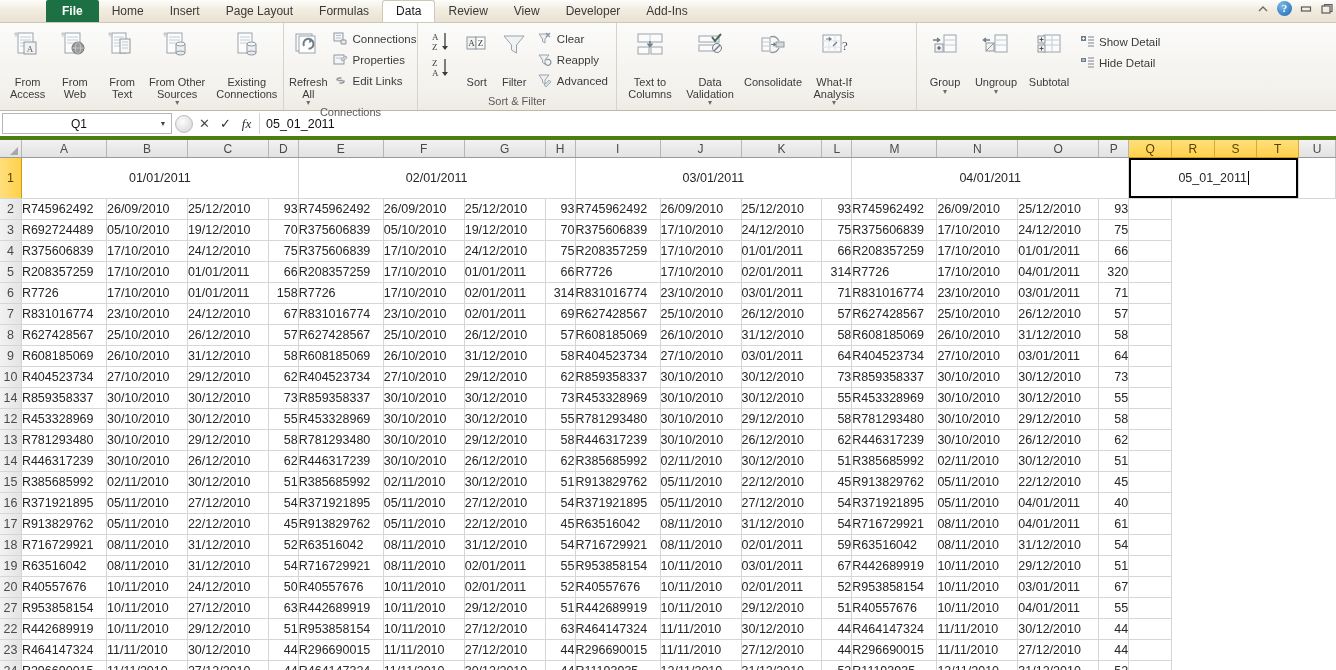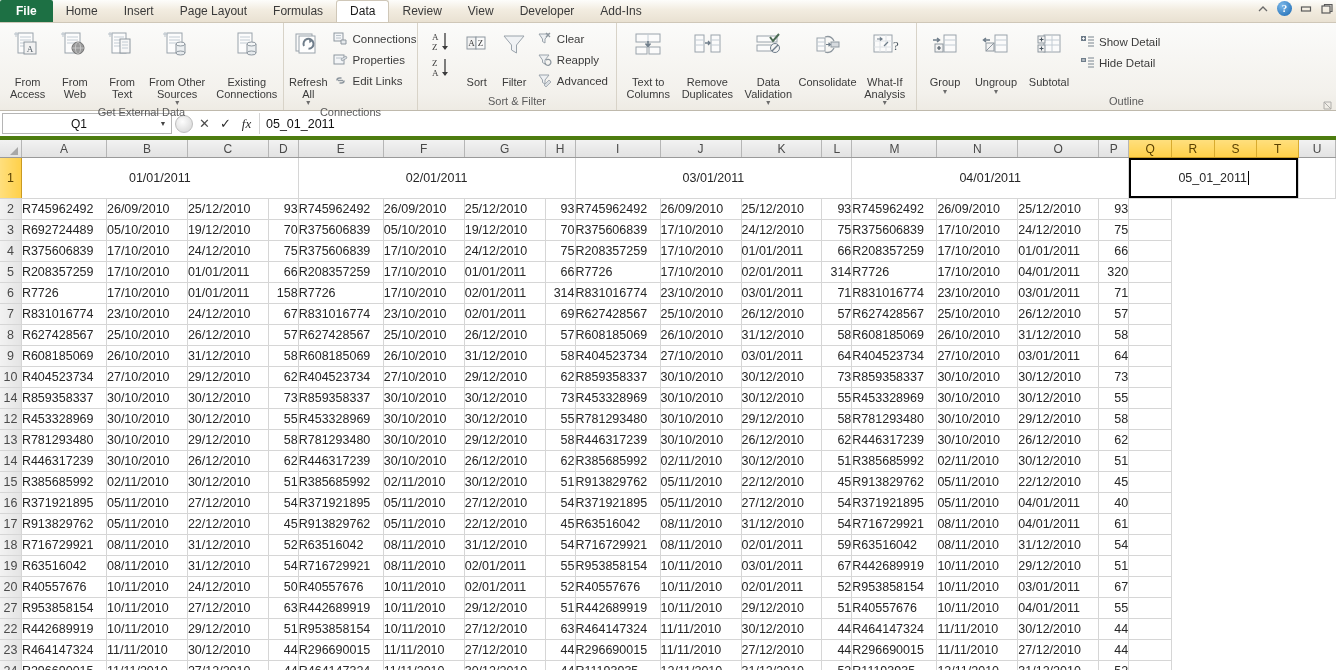--- a/index.html
+++ b/index.html
@@ -8,21 +8,21 @@
     font-family:"Liberation Sans",sans-serif;
     font-size:12px;color:#262626;
     background:#fff;
     -webkit-font-smoothing:antialiased;
   }
   
   .titlebar{
     position:relative;height:22px;
     background:linear-gradient(180deg,#fdfdfb 0%,#f2ece0 45%,#e9e1d2 100%);
     border-bottom:1px solid #cfc7b8;
-    display:flex;align-items:flex-end;
+    display:flex;align-items:flex-end;padding-left:46px;
   }
   .tabs{display:flex;align-items:flex-end;height:22px;}
   .tab{
     height:21px;line-height:21px;padding:0 13px;
     font-size:12px;color:#3a3a3a;white-space:nowrap;cursor:default;
   }
   .tab.file{
     background:#1d7044;color:#fff;font-weight:bold;
     padding:0 16px;height:22px;line-height:22px;
     border-top-left-radius:2px;border-top-right-radius:2px;
@@ -306,21 +306,20 @@
               </g>
             <path d="M15 14 h9 v9 h-9 z" fill="#eceff1" stroke="#8e979f"></path>
             <ellipse cx="19.5" cy="14" rx="4.5" ry="2" fill="#f4f6f7" stroke="#8e979f"></ellipse>
             <ellipse cx="19.5" cy="23" rx="4.5" ry="2" fill="#e6eaed" stroke="#8e979f"></ellipse>
           </svg>
         </span>
         <span class="lbl">Existing
 Connections</span>
       </div>
     </div>
-    <div class="rg-title">Get External Data</div>
   </div>
 
   <div class="rgroup" style="width:133px;">
     <div class="rg-body">
       <div class="bigbtn" style="width:46px;">
         <span class="ic">
           <svg width="30" height="30" viewBox="0 0 30 30">
             <rect x="3" y="4" width="16" height="17" fill="#fafafa" stroke="#9aa3ab"></rect>
             <rect x="6" y="6" width="16" height="17" fill="#fefefe" stroke="#9aa3ab"></rect>
             <path d="M11 16 a5 5 0 1 1 4.5 2.8" fill="none" stroke="#6f7d8a" stroke-width="2"></path>
@@ -452,39 +451,20 @@
             <rect x="3" y="4" width="24" height="8" fill="#fbfbfb" stroke="#9aa3ab"></rect>
             <line x1="15" y1="4" x2="15" y2="12" stroke="#c3ccd4"></line>
             <rect x="3" y="17" width="11" height="7" fill="#fbfbfb" stroke="#9aa3ab"></rect>
             <rect x="16" y="17" width="11" height="7" fill="#fbfbfb" stroke="#9aa3ab"></rect>
             <path d="M15 11 v4 M12.5 13.5 l2.5 3 l2.5 -3" fill="none" stroke="#6f7d8a" stroke-width="1.6"></path>
           </svg>
         </span>
         <span class="lbl">Text to
 Columns</span>
       </div>
-      <div class="bigbtn" style="width:66px;">
-        <span class="ic">
-          <svg width="30" height="30" viewBox="0 0 30 30">
-            <rect x="3" y="5" width="9" height="17" fill="#fbfbfb" stroke="#9aa3ab"></rect>
-            <g stroke="#c3ccd4">
-                <line x1="3" y1="10" x2="12" y2="10"></line>
-                <line x1="3" y1="15" x2="12" y2="15"></line>
-              </g>
-            <rect x="19" y="5" width="9" height="17" fill="#fbfbfb" stroke="#9aa3ab"></rect>
-            <g stroke="#c3ccd4">
-                <line x1="19" y1="10" x2="28" y2="10"></line>
-                <line x1="19" y1="15" x2="28" y2="15"></line>
-              </g>
-            <path d="M13 13 h5 M16 11 l2 2 l-2 2" fill="none" stroke="#6f7d8a" stroke-width="1.3"></path>
-          </svg>
-        </span>
-        <span class="lbl">Remove
-Duplicates</span>
-      </div>
       <div class="bigbtn" style="width:60px;">
         <span class="ic">
           <svg width="30" height="30" viewBox="0 0 30 30">
             <rect x="4" y="6" width="20" height="6" fill="#fbfbfb" stroke="#9aa3ab"></rect>
             <rect x="4" y="15" width="20" height="6" fill="#fbfbfb" stroke="#9aa3ab"></rect>
             <path d="M17 7 l3 4 l6 -7" fill="none" stroke="#4b6b53" stroke-width="2"></path>
             <circle cx="22" cy="18" r="4.5" fill="#f4f4f4" stroke="#6f7d8a"></circle>
             <line x1="19" y1="21" x2="25" y2="15" stroke="#6f7d8a" stroke-width="1.5"></line>
           </svg>
         </span>
@@ -606,30 +586,20 @@
                   <line x1="8" y1="3" x2="14" y2="3"></line>
                   <line x1="8" y1="6" x2="14" y2="6"></line>
                   <line x1="8" y1="9" x2="14" y2="9"></line>
                   <line x1="8" y1="12" x2="14" y2="12"></line>
                 </g>
               </svg>
           </span>
           <span>Hide Detail</span>
         </div>
       </div>
-    </div>
-    <div class="rg-title">
-      <span>Outline</span>
-      <span class="dlg">
-        <svg width="9" height="9" viewBox="0 0 9 9">
-            <path d="M1 1 h7 v7 z" fill="none" stroke="#7a7a7a"></path>
-            <line x1="1" y1="8" x2="8" y2="8" stroke="#7a7a7a"></line>
-            <line x1="1" y1="1" x2="1" y2="8" stroke="#7a7a7a"></line>
-          </svg>
-      </span>
     </div>
   </div>
 </div>
 
 <div class="fbar">
   <div class="namebox">
     <span class="nbtext">Q1</span>
     <span class="nbarrow">▼</span>
   </div>
   <div class="fbbtns">

